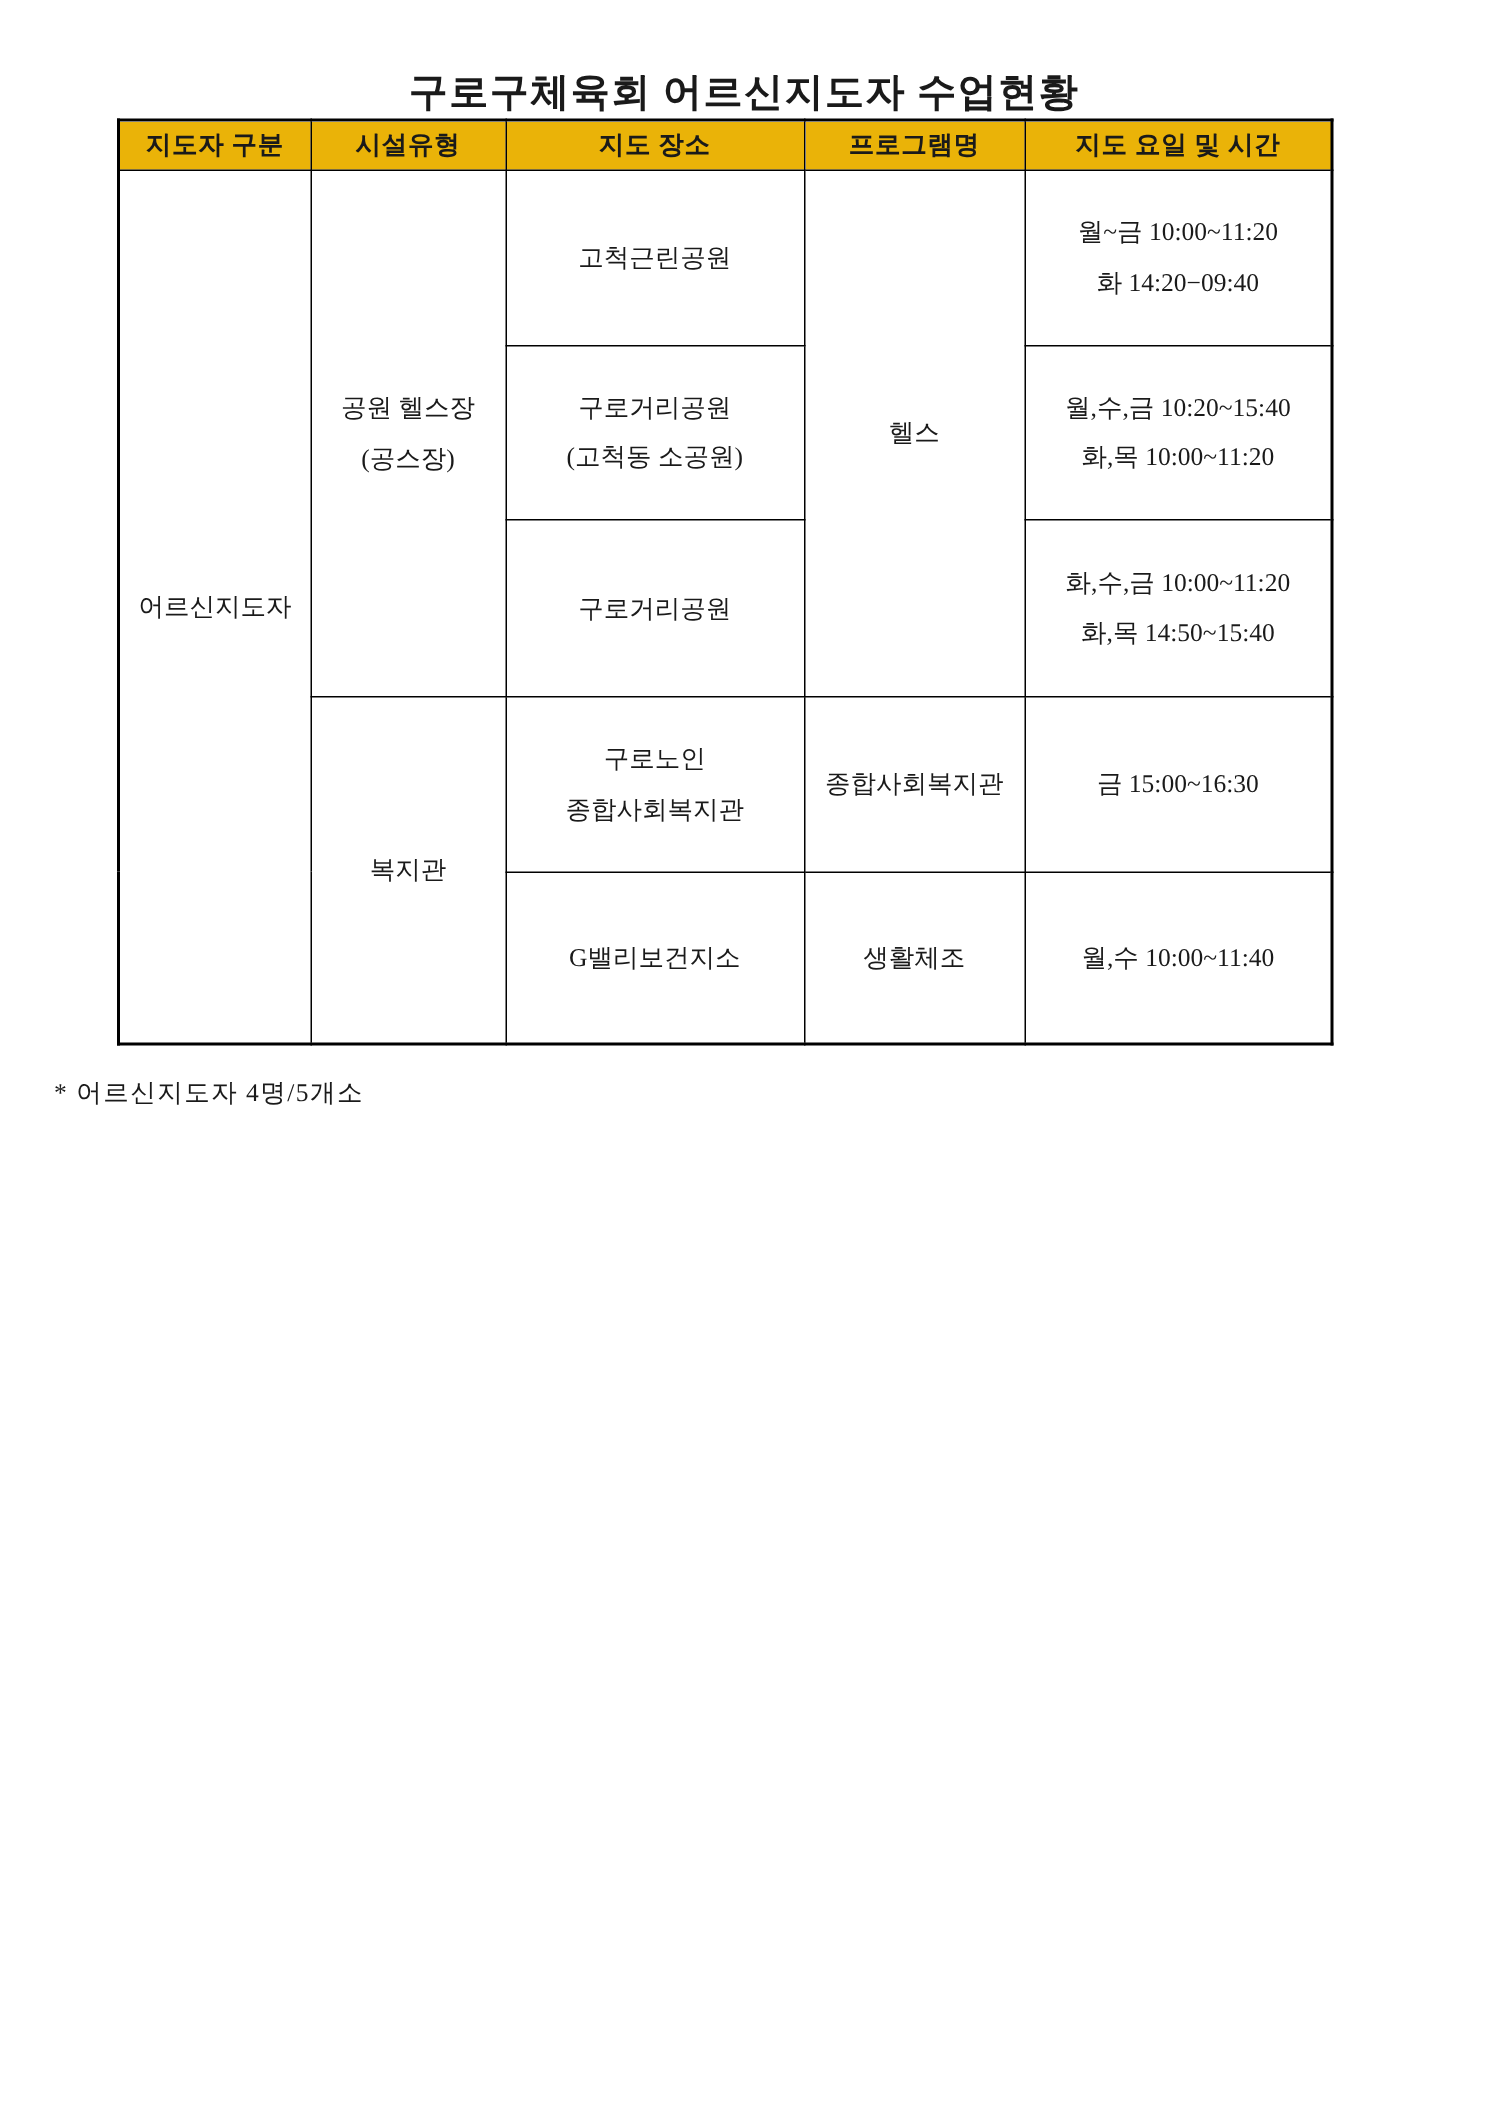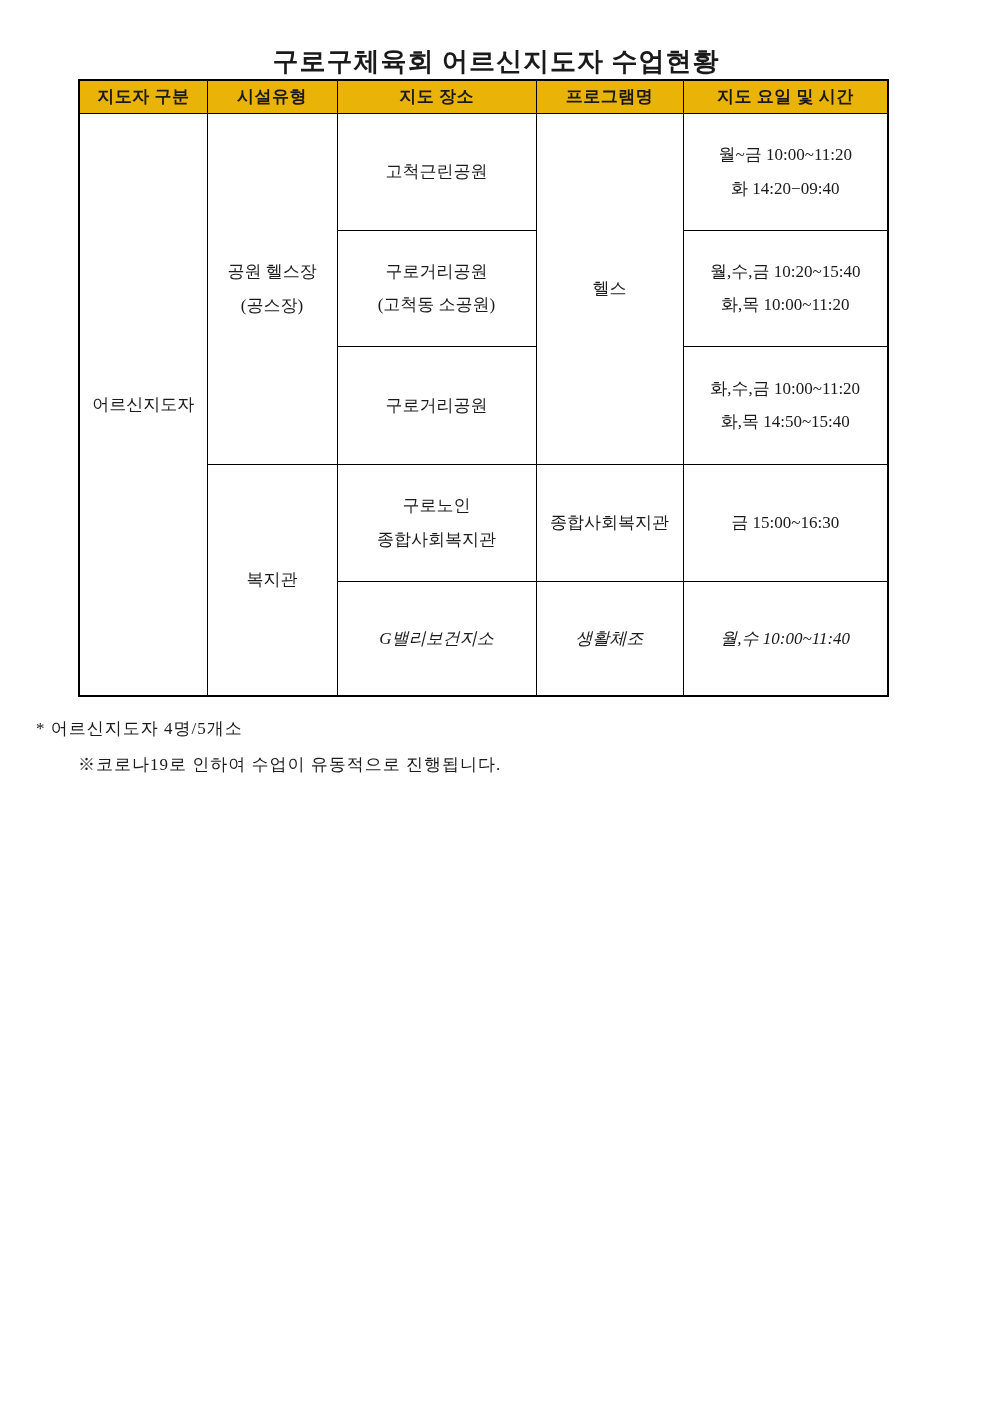--- a/index.html
+++ b/index.html
@@ -48,21 +48,21 @@
     background: #eab308;
     height: 33px;
     font-weight: bold;
     letter-spacing: 0.5px;
   }
   table.schedule tbody td { background: #ffffff; }
   .rh1 { height: 117px; }
   .rh2 { height: 116px; }
   .rh3 { height: 118px; }
   .rh4 { height: 117px; }
-  .rh5 { height: 115px; font-style: italic; }
+  .rh5 { height: 115px; }
   .line { display: block; line-height: 1.95; }
 
   .footnotes { margin-top: 20px; font-size: 17px; }
   .footnote-1 { margin-left: 36px; letter-spacing: 1px; }
   .footnote-2 { margin-left: 78px; margin-top: 13px; letter-spacing: 1px; }
 </style>
 </head>
 <body>
 
 <div class="page">
@@ -130,16 +130,15 @@
       <tr class="rh5">
         <td>G밸리보건지소</td>
         <td>생활체조</td>
         <td>월,수 10:00~11:40</td>
       </tr>
     </tbody>
   </table>
 
   <div class="footnotes">
     <div class="footnote-1">* 어르신지도자 4명/5개소</div>
-    <div class="footnote-2">※코로나19로 인하여 수업이 유동적으로 진행됩니다.</div>
   </div>
 
 </div>
 
 </body></html>

